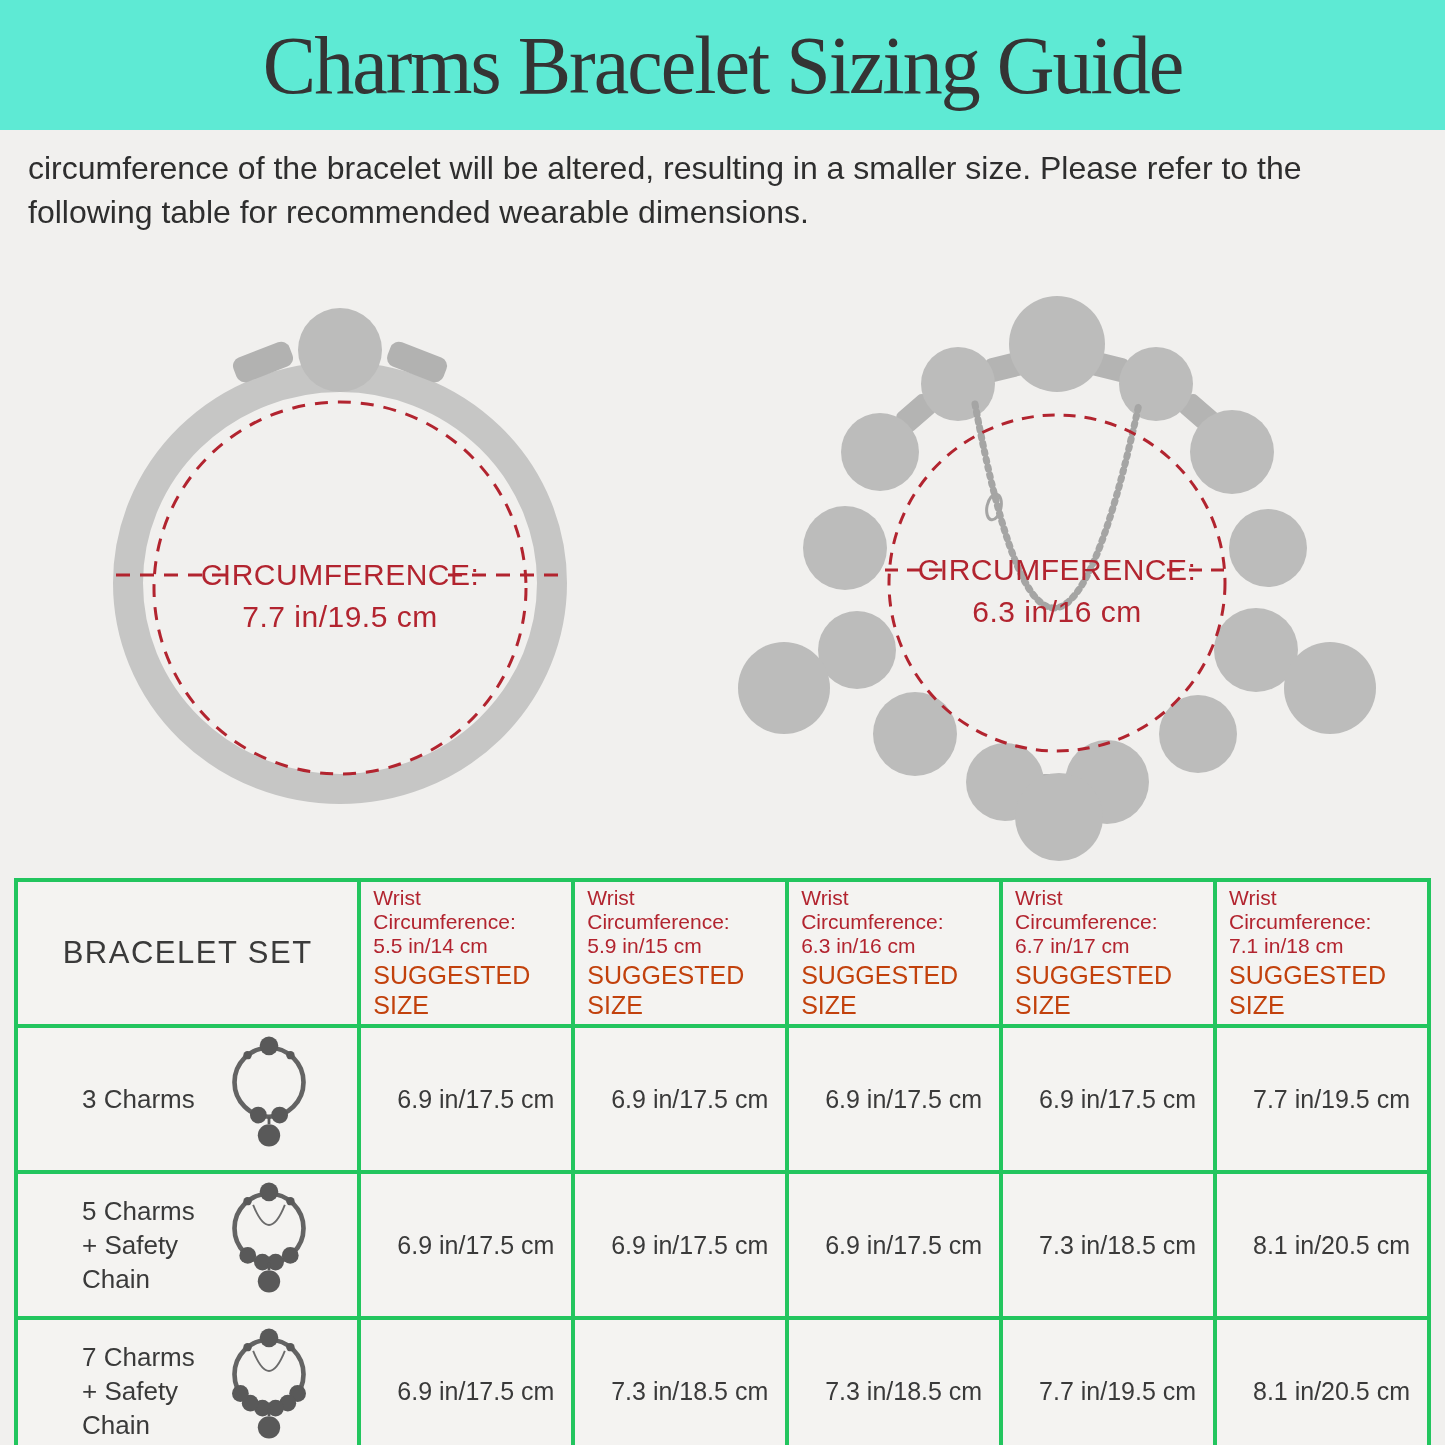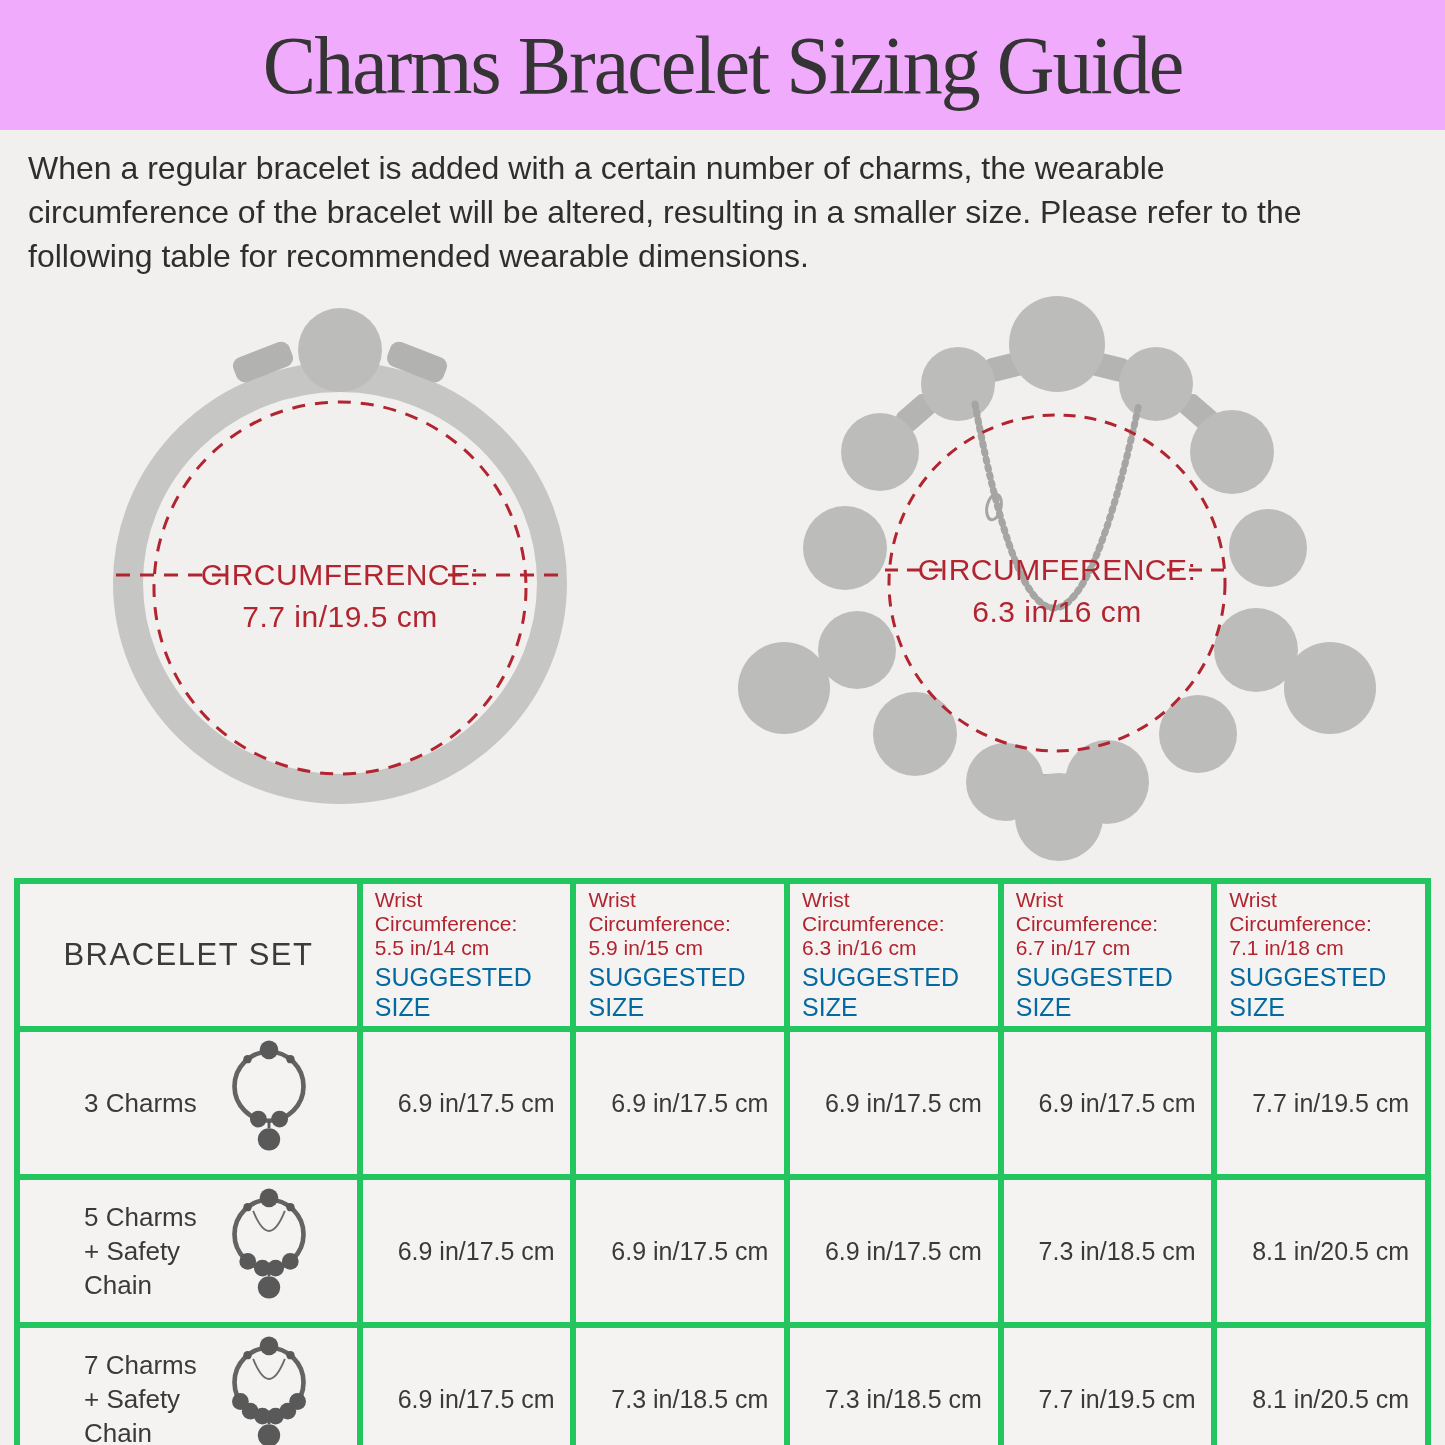--- a/index.html
+++ b/index.html
@@ -1,49 +1,48 @@
 <!DOCTYPE html>
 <html><head>
 <meta charset="utf-8">
 <style>
   html,body{margin:0;padding:0;}
   body{width:1445px;height:1445px;overflow:hidden;background:#f1f0ee;
        font-family:"Liberation Sans", sans-serif;color:#3a3a3a;}
-  .banner{height:130px;background:#f0abfc;display:flex;align-items:center;justify-content:center;}
+  .banner{height:130px;background:#5eead4;display:flex;align-items:center;justify-content:center;}
   .banner h1{margin:0;font-family:"Liberation Serif", serif;font-weight:normal;
        font-size:80px;letter-spacing:-2px;color:#343434;transform:scaleY(1.04);}
   .intro{height:156px;padding:16px 28px 0 28px;box-sizing:border-box;}
   .intro span{display:block;font-size:32px;line-height:44px;color:#2e2e2e;}
   .diagrams{position:relative;height:592px;}
   .svg-abs{position:absolute;}
   .red-label{fill:#b2242f;font-size:30px;letter-spacing:.5px;}
   .table-wrap{margin:0 14px;}
   table{border-collapse:collapse;width:100%;table-layout:fixed;background:#f4f3f1;}
-  th,td{border:6px solid #22c55e;box-sizing:border-box;}
+  th,td{border:4px solid #22c55e;box-sizing:border-box;}
   thead th{height:96px;vertical-align:middle;}
   th.set-h{width:24.3%;font-size:31px;font-weight:normal;letter-spacing:1.5px;text-align:center;color:#3a3a3a;margin-top:33px;}
   th.col-h{width:15.14%;text-align:left;padding:4px 6px 4px 12px;font-weight:normal;}
   .wrist{color:#b2242f;font-size:21px;line-height:24px;display:block;}
-  .sugg{color:#0369a1;font-size:25px;line-height:30px;display:block;margin-top:2px;}
+  .sugg{color:#c2410c;font-size:25px;line-height:30px;display:block;margin-top:2px;}
   tbody td{height:92px;padding-left:20px;}
   td.val{text-align:center;font-size:25px;color:#3a3a3a;}
   td.set-cell{padding:2px;}
   .set-inner{display:flex;align-items:center;height:100%;padding:0 34px 0 62px;box-sizing:border-box;}
   .set-label{flex:1;font-size:26px;line-height:34px;color:#3a3a3a;}
   .set-icon{width:104px;height:138px;flex:0 0 auto;}
 </style>
 </head>
 <body>
 
 <div class="banner">
   <h1>Charms Bracelet Sizing Guide</h1>
 </div>
 
 <div class="intro">
-  <span>When a regular bracelet is added with a certain number of charms, the wearable</span>
   <span>circumference of the bracelet will be altered, resulting in a smaller size. Please refer to the</span>
   <span>following table for recommended wearable dimensions.</span>
 </div>
 
 <div class="diagrams">
 
   <svg class="svg-abs" style="left:30px;top:2px" width="620" height="535" viewBox="0 0 620 535">
     <ellipse cx="310" cy="295" rx="212" ry="206" fill="none" stroke="#c6c6c5" stroke-width="30"></ellipse>
     <rect x="-30" y="-13" width="60" height="26" rx="9" fill="#b2b2b1" transform="translate(233,74) rotate(-21)"></rect>
     <rect x="-30" y="-13" width="60" height="26" rx="9" fill="#b2b2b1" transform="translate(387,74) rotate(21)"></rect>

